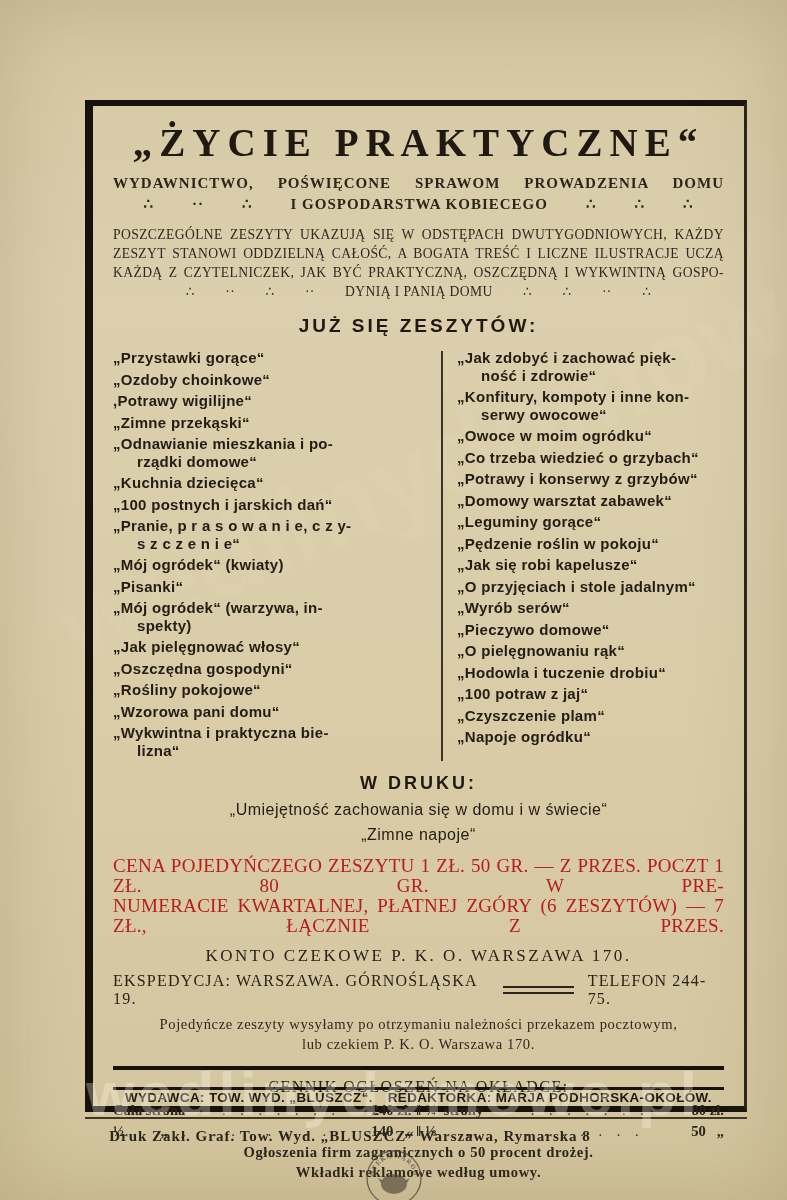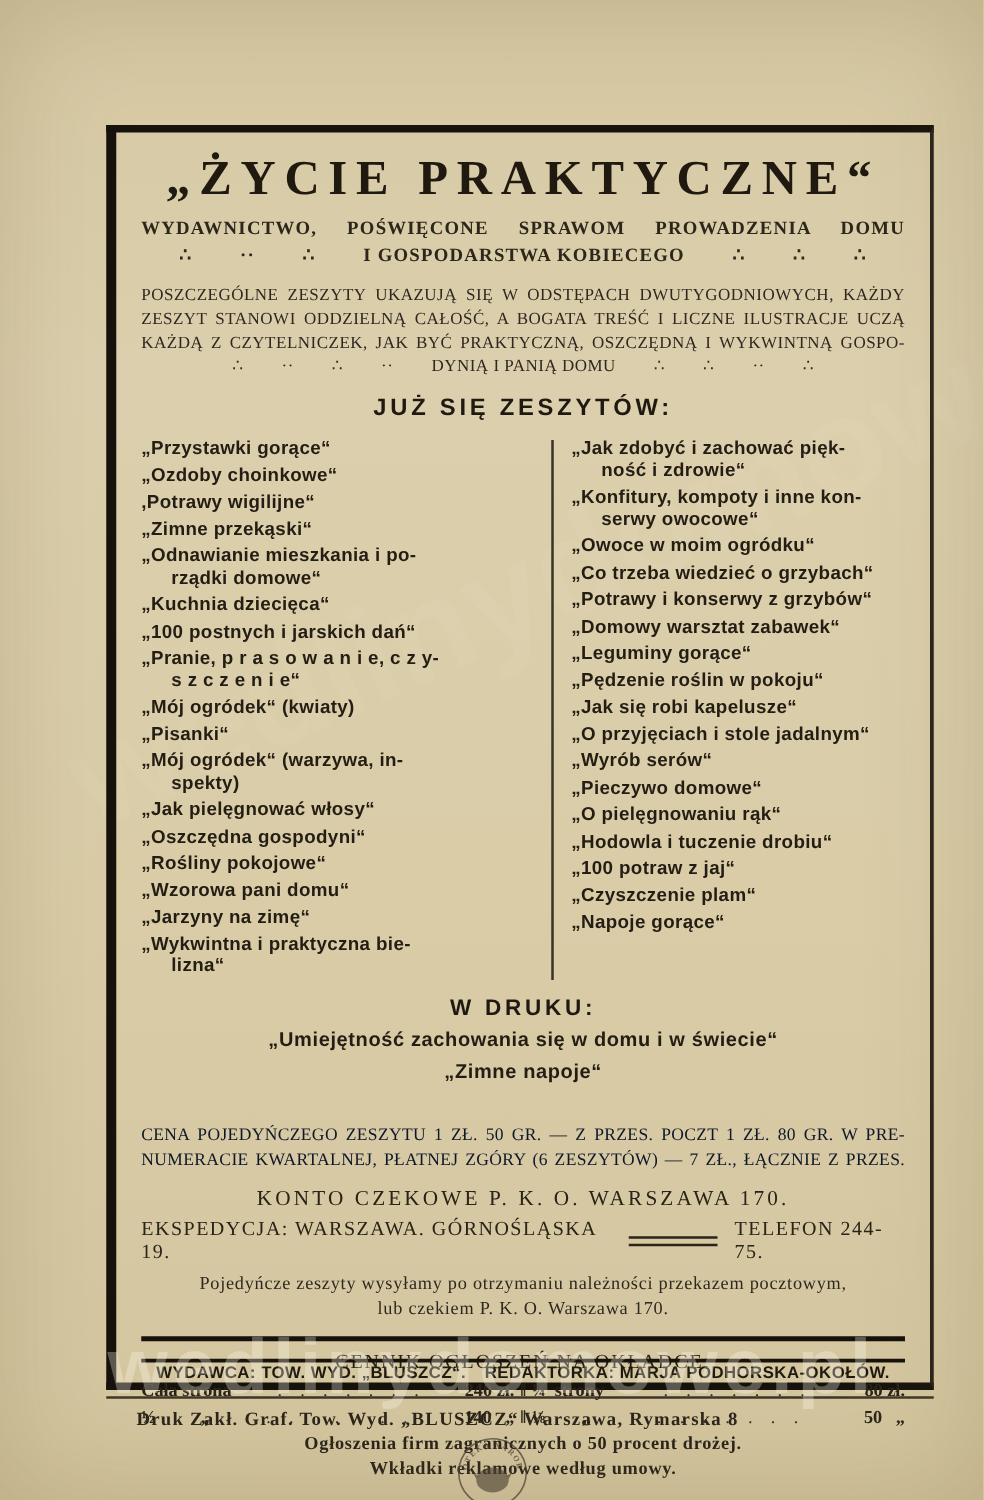--- a/index.html
+++ b/index.html
@@ -40,24 +40,24 @@
   .col-left{width:308px;padding-right:20px;}
   .col-divider{width:2px;background:#3b3326;margin:2px 0;}
   .col-right{flex:1;padding-left:14px;}
   .col .item{margin-bottom:4px;white-space:pre-line;
     padding-left:24px;text-indent:-24px;letter-spacing:.3px;}
 
   .indruku-heading{margin-top:10px;text-align:center;
     font-family:"Liberation Sans",sans-serif;font-weight:bold;
     font-size:18px;letter-spacing:3px;color:#1f1a11;}
   .indruku-item{margin-top:7px;text-align:center;
-    font-family:"Liberation Sans",sans-serif;font-weight:bold;
+    font-family:"Liberation Sans",sans-serif;font-weight:normal;
     font-size:16px;letter-spacing:.5px;color:#231d13;}
 
-  .pricing{margin-top:32px;font-size:14px;letter-spacing:.3px;line-height:20px;color:#0f172a;}
+  .pricing{margin-top:12px;font-size:19px;letter-spacing:.3px;line-height:20px;color:#b91c1c;}
   .pricing .jl{text-align:justify;text-align-last:justify;}
   .pricing .ll{text-align:left;}
 
   .konto{margin-top:10px;text-align:center;font-size:17px;letter-spacing:2.5px;color:#292318;}
   .eksped{margin-top:6px;display:flex;align-items:center;font-size:16px;
     letter-spacing:1.2px;color:#292318;}
   .eksped .gap{flex:1;}
   .double-rule{width:74px;height:4px;border-top:2px solid #2a241a;border-bottom:2px solid #2a241a;margin:0 14px;}
   .ship-note{margin-top:6px;text-align:center;font-size:14.6px;letter-spacing:.6px;line-height:20px;color:#2e2820;}
 
@@ -128,21 +128,20 @@
           <div class="item">„Pranie, p r a s o w a n i e, c z y-
 s z c z e n i e“</div>
           <div class="item">„Mój ogródek“ (kwiaty)</div>
           <div class="item">„Pisanki“</div>
           <div class="item">„Mój ogródek“ (warzywa, in-
 spekty)</div>
           <div class="item">„Jak pielęgnować włosy“</div>
           <div class="item">„Oszczędna gospodyni“</div>
           <div class="item">„Rośliny pokojowe“</div>
           <div class="item">„Wzorowa pani domu“</div>
-          <div class="item">„Jarzyny na zimę“</div>
           <div class="item">„Wykwintna i praktyczna bie-
 lizna“</div>
         </div>
       <div class="col-divider"></div>
       <div class="col col-right">
 
       <div class="item">„Jak zdobyć i zachować pięk-
 ność i zdrowie“</div>
           <div class="item">„Konfitury, kompoty i inne kon-
 serwy owocowe“</div>
@@ -153,21 +152,21 @@
           <div class="item">„Leguminy gorące“</div>
           <div class="item">„Pędzenie roślin w pokoju“</div>
           <div class="item">„Jak się robi kapelusze“</div>
           <div class="item">„O przyjęciach i stole jadalnym“</div>
           <div class="item">„Wyrób serów“</div>
           <div class="item">„Pieczywo domowe“</div>
           <div class="item">„O pielęgnowaniu rąk“</div>
           <div class="item">„Hodowla i tuczenie drobiu“</div>
           <div class="item">„100 potraw z jaj“</div>
           <div class="item">„Czyszczenie plam“</div>
-          <div class="item">„Napoje gorące“</div>
+          <div class="item">„Napoje ogródku“</div>
         </div>
     </div>
 
     <div class="indruku-heading">W DRUKU:</div>
     <div>
 
     <div class="indruku-item">„Umiejętność zachowania się w domu i w świecie“</div>
         <div class="indruku-item">„Zimne napoje“</div>
       </div>
 

